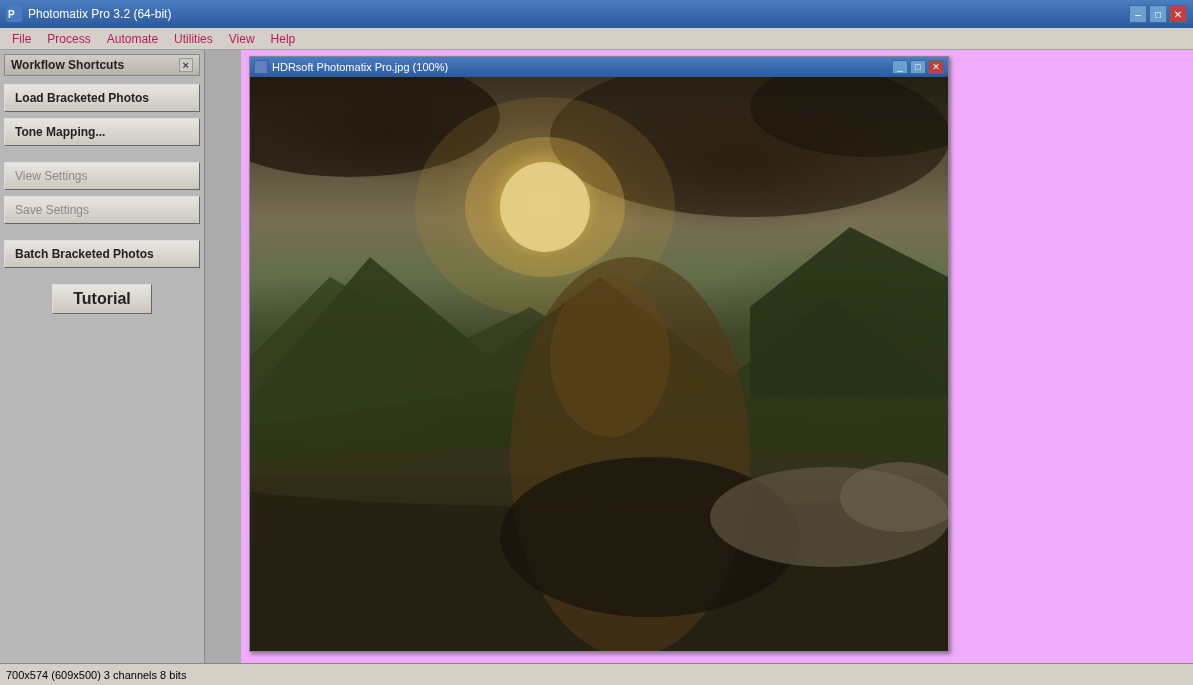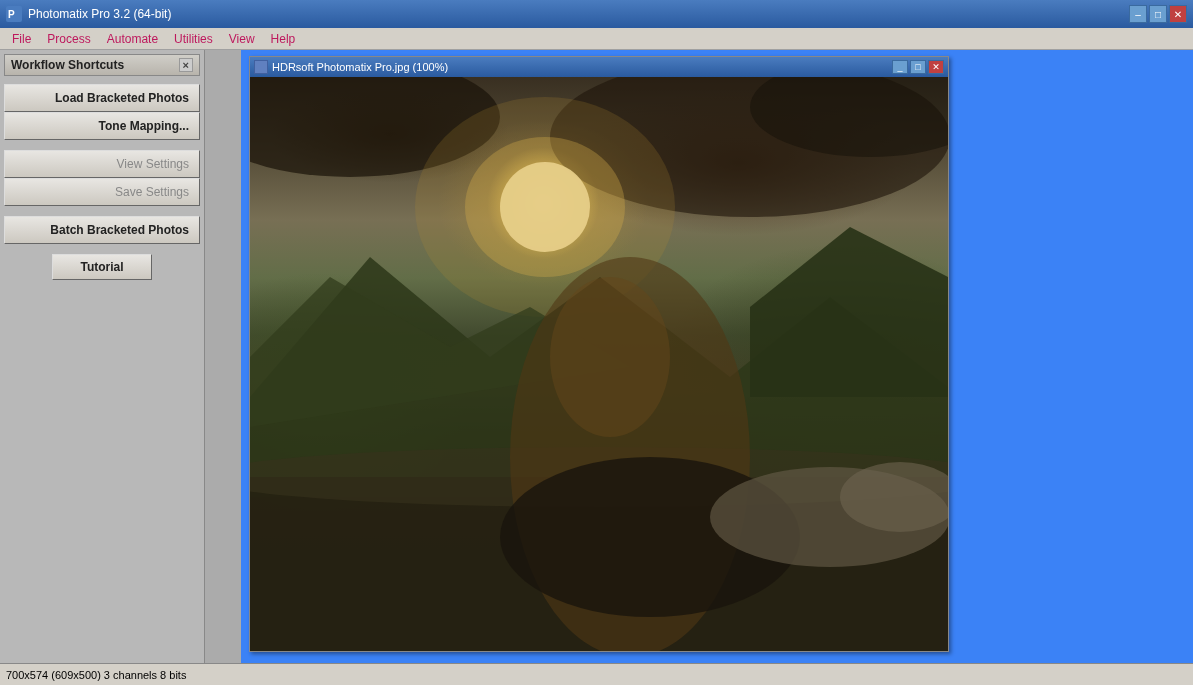--- a/index.html
+++ b/index.html
@@ -102,62 +102,63 @@
       font-size: 11px;
       cursor: pointer;
       color: #444;
       padding: 0 3px;
       border: 1px solid #999;
       background: #ccc;
     }
     .sidebar-btn {
       display: block;
       width: 100%;
+      margin-bottom: 6px;
       padding: 6px 10px;
       background: linear-gradient(to bottom, #e8e6e2, #ccc8c0);
       border: 1px solid #888;
       border-top-color: #ddd;
       border-left-color: #ddd;
       border-bottom-color: #666;
       border-right-color: #666;
       font-size: 12px;
       font-weight: bold;
       color: #222;
       cursor: pointer;
-      text-align: right;
+      text-align: left;
     }
     .sidebar-btn.disabled {
       color: #888;
       font-weight: normal;
     }
     .sidebar-divider {
       height: 10px;
     }
     .sidebar-btn-small {
       display: block;
       width: 100px;
       margin: 0 auto 6px auto;
       padding: 5px 10px;
       background: linear-gradient(to bottom, #e8e6e2, #ccc8c0);
       border: 1px solid #888;
       border-top-color: #ddd;
       border-left-color: #ddd;
       border-bottom-color: #666;
       border-right-color: #666;
-      font-size: 12px;
+      font-size: 16px;
       font-weight: bold;
       color: #222;
       cursor: pointer;
       text-align: center;
     }
 
     
     .content-area {
       flex: 1;
-      background: #3b82f6;
+      background: #f0abfc;
       position: relative;
       overflow: hidden;
     }
 
     
     .image-window {
       position: absolute;
       top: 6px;
       left: 8px;
       width: 700px;

